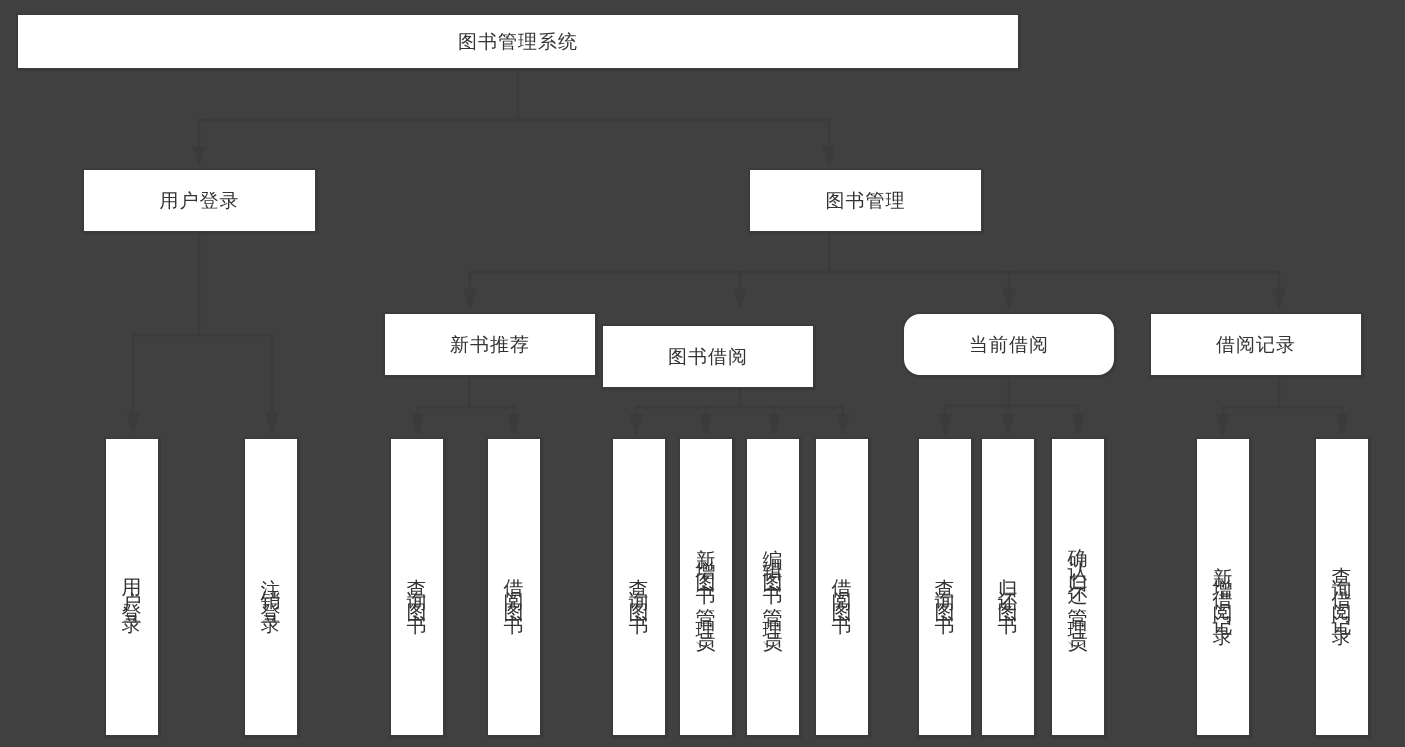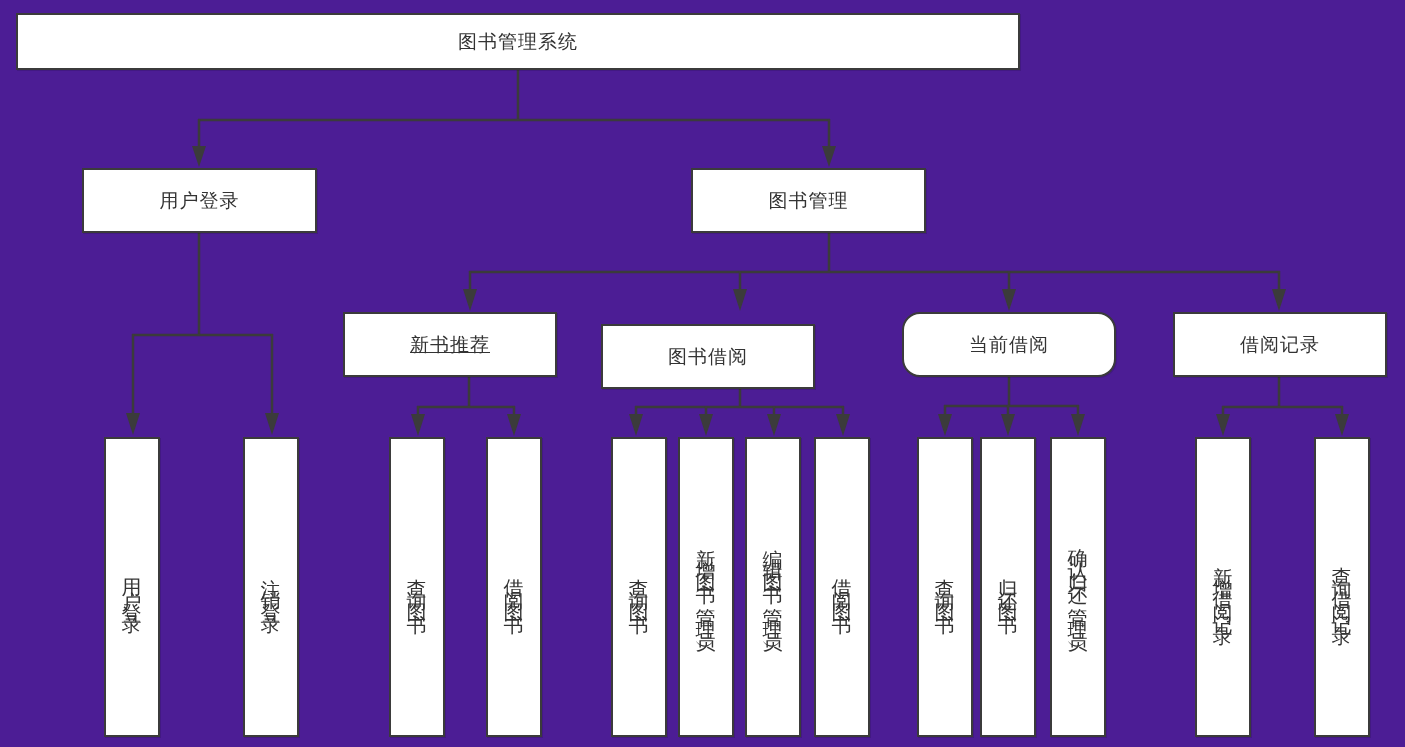--- a/index.html
+++ b/index.html
@@ -1,19 +1,19 @@
 <!DOCTYPE html>
 <html><head>
 <meta charset="utf-8">
 <style>
   html,body{margin:0;padding:0;background:#ffffff;}
   #canvas{
     position:relative;
     width:1405px;height:747px;
-    background:#4c1d95;
+    background:#404040;
     font-family:"DejaVu Sans","Liberation Sans",sans-serif;
     overflow:hidden;
   }
   #wires{position:absolute;left:0;top:0;width:1405px;height:747px;}
   .node{
     position:absolute;
     box-sizing:border-box;
     background:#ffffff;
     border:2.5px solid #3b3b3b;
     color:#333333;
@@ -114,34 +114,34 @@
     </g>
   </svg>
 
   <div class="node h-node root">
     <span>图书管理系统</span>
   </div>
 
   <div class="node h-node lvl2" style="left:82px;">
     <span>用户登录</span>
   </div>
-  <div class="node h-node lvl2" style="left:691px;">
+  <div class="node h-node lvl2" style="left:748px;">
     <span>图书管理</span>
   </div>
 
-  <div class="node h-node lvl3" style="left:343px;text-decoration:underline;">
+  <div class="node h-node lvl3" style="left:383px;">
     <span>新书推荐</span>
   </div>
   <div class="node h-node lvl3" style="left:601px;margin-top:12px;">
     <span>图书借阅</span>
   </div>
   <div class="node h-node lvl3" style="left:902px;border-radius:18px;">
     <span>当前借阅</span>
   </div>
-  <div class="node h-node lvl3" style="left:1173px;justify-content:center;">
+  <div class="node h-node lvl3" style="left:1149px;justify-content:center;">
     <span>借阅记录</span>
   </div>
 
   <div class="node v-node" style="left:104px;">
     <span class="vtext">用户登录</span>
   </div>
   <div class="node v-node" style="left:243px;">
     <span class="vtext">注销登录</span>
   </div>
 

